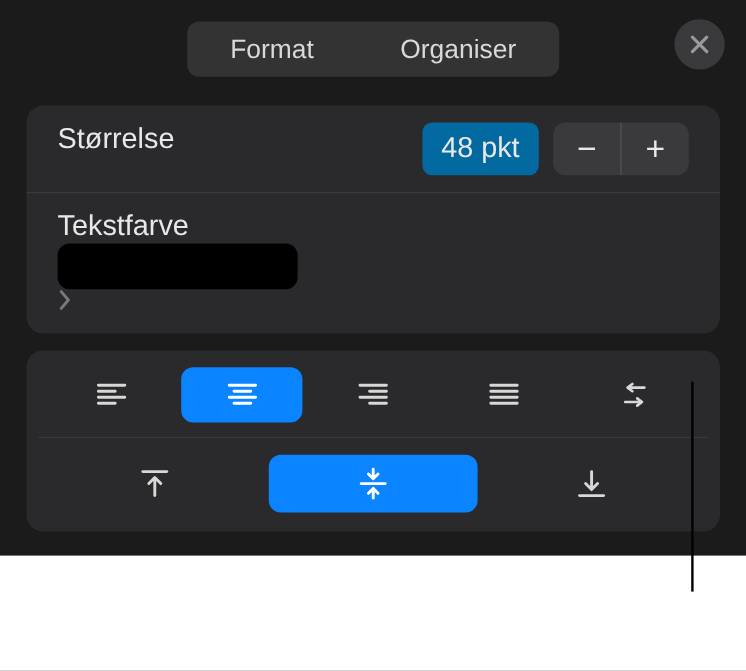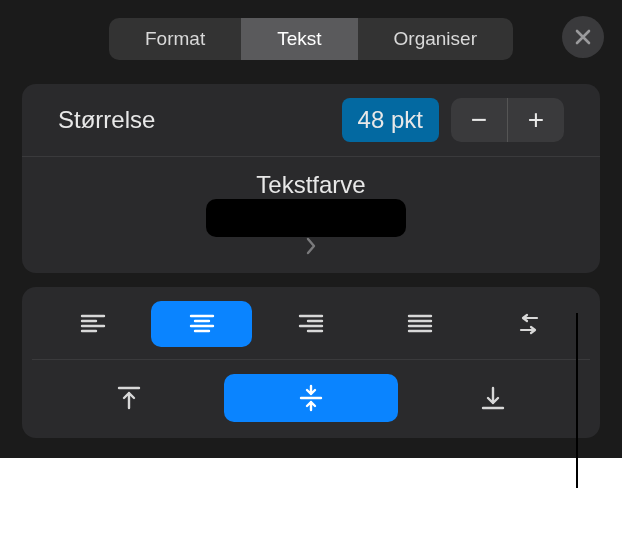--- a/index.html
+++ b/index.html
@@ -23,21 +23,21 @@
     position: relative;
   }
   .tabgroup {
     display: flex;
     background: #333;
     border-radius: 10px;
     overflow: hidden;
   }
   .tab {
     padding: 10px 36px;
-    font-size: 19px;
+    font-size: 22px;
     color: #d9d9d9;
     cursor: pointer;
   }
   .tab.active {
     background: #5a5a5c;
     color: #fff;
   }
   .close {
     position: absolute;
     right: 18px;
@@ -53,22 +53,22 @@
   }
   .close svg { width: 16px; height: 16px; }
   .section {
     background: #2a2a2c;
     margin: 8px 22px 0 22px;
     border-radius: 14px;
     overflow: hidden;
   }
   .row {
     display: flex;
-    align-items: center;
-    padding: 14px 36px;
+    align-items: flex-start;
+    padding: 14px 26px;
     border-bottom: 1px solid #3a3a3c;
   }
   .row:last-child { border-bottom: none; flex-direction: column; }
   .row-label {
     flex: 1;
     font-size: 24px;
     color: #e8e8e8;
   }
   .size-box {
     background: #0369a1;
@@ -169,21 +169,20 @@
     text-align: center;
   }
 </style>
 </head>
 <body>
 
 <div class="panel">
   <div class="tabbar">
     <div class="tabgroup">
       <div class="tab">Format</div>
-      <div class="tab active">Tekst</div>
       <div class="tab">Organiser</div>
     </div>
     <div class="close">
       <svg viewBox="0 0 16 16">
           <path d="M2 2 L14 14 M14 2 L2 14" stroke="#9a9a9c" stroke-width="2.6" stroke-linecap="round"></path>
         </svg>
     </div>
   </div>
 
   <div class="section">

